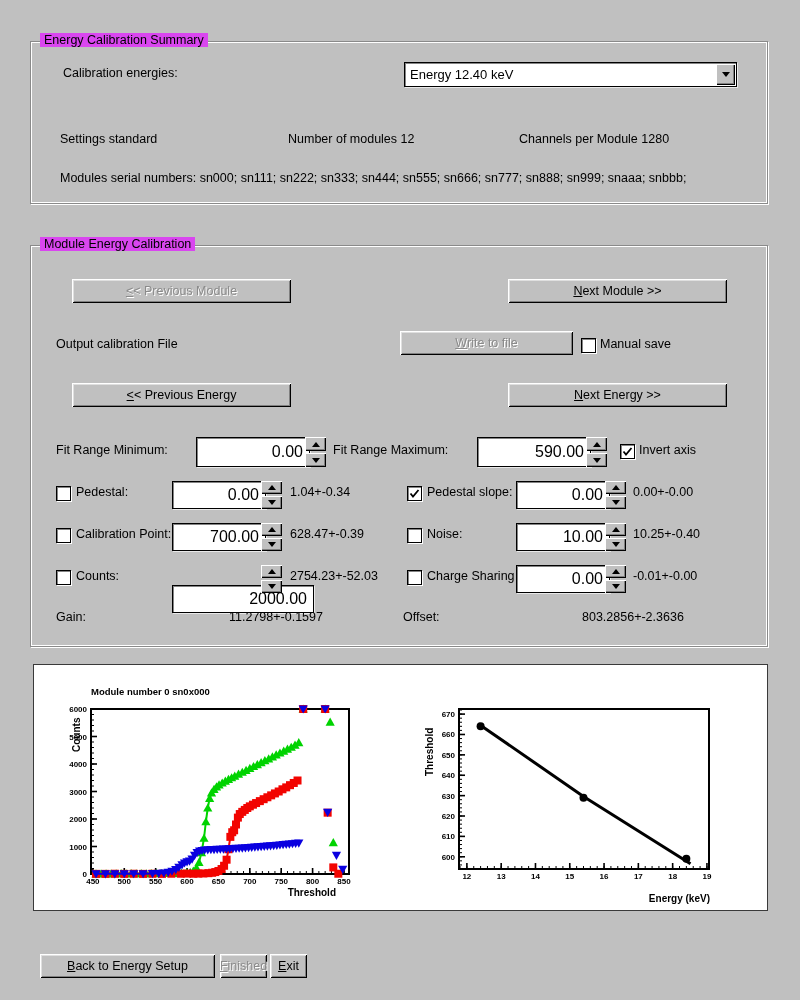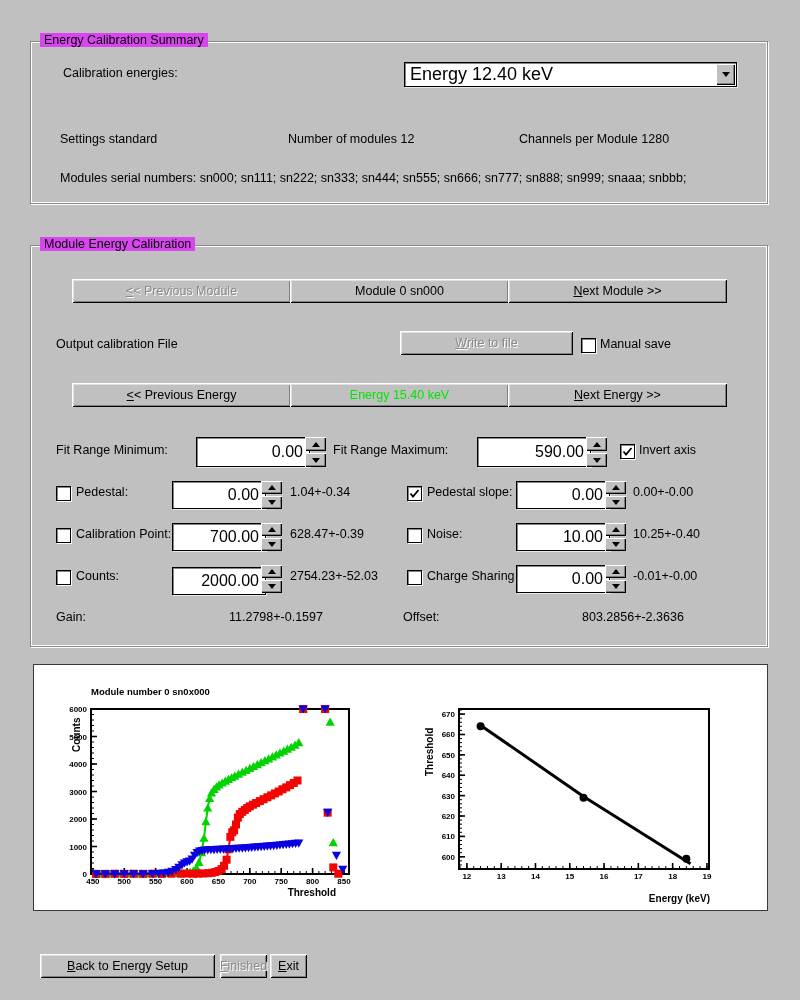--- a/index.html
+++ b/index.html
@@ -10,21 +10,21 @@
             box-shadow:1px 1px 0 #ffffff, inset 1px 1px 0 #ffffff, inset -1px -1px 0 #ffffff;}
   .legend{position:absolute;top:-9px;left:9px;background:#d946ef;padding:0 4px;white-space:nowrap;}
   .btn{position:absolute;background:#c0c0c0;display:flex;align-items:center;justify-content:center;
        box-shadow:inset 1px 1px 0 #ffffff, inset -1px -1px 0 #000000, inset 2px 2px 0 #dfdfdf, inset -2px -2px 0 #808080;
        cursor:pointer;white-space:nowrap;}
   .btn.disabled{color:#8a8a8a;text-shadow:1px 1px 0 #ffffff;cursor:default;}
   .sunken{background:#ffffff;border:1px solid #000;box-shadow:inset 1px 1px 0 #848484, 1px 1px 0 #e9e9e9;}
   .textfield{position:absolute;display:flex;align-items:center;padding-left:5px;font-size:13px;}
   .numfield{position:absolute;display:flex;align-items:center;justify-content:flex-end;padding-right:6px;font-size:16px;}
   .combo{position:absolute;}
-  .combo .value{position:absolute;left:5px;top:0;bottom:0;display:flex;align-items:center;font-size:18px;}
+  .combo .value{position:absolute;left:5px;top:0;bottom:0;display:flex;align-items:center;font-size:13px;}
   .combo .drop{position:absolute;right:1px;top:1px;bottom:1px;width:19px;background:#c0c0c0;
        box-shadow:inset 1px 1px 0 #ffffff, inset -1px -1px 0 #000000, inset -2px -2px 0 #808080;
        display:flex;align-items:center;justify-content:center;cursor:pointer;}
   .tri-down{width:0;height:0;border-left:4px solid transparent;border-right:4px solid transparent;border-top:5px solid #000;}
   .tri-up{width:0;height:0;border-left:4px solid transparent;border-right:4px solid transparent;border-bottom:5px solid #000;}
   .spin{position:absolute;display:flex;flex-direction:column;justify-content:space-between;}
   .spinbtn{width:21px;background:#c0c0c0;display:flex;align-items:center;justify-content:center;
        box-shadow:inset 1px 1px 0 #ffffff, inset -1px -1px 0 #000000, inset -2px -2px 0 #808080;cursor:pointer;}
   .spin.h30 .spinbtn{height:14px;}
   .spin.h28 .spinbtn{height:13px;}
@@ -53,32 +53,30 @@
   <div class="lbl" style="left:60px;top:132px;">Settings standard</div>
   <div class="lbl" style="left:288px;top:132px;">Number of modules 12</div>
   <div class="lbl" style="left:519px;top:132px;">Channels per Module 1280</div>
   <div class="lbl" style="left:60px;top:171px;">Modules serial numbers: sn000; sn111; sn222; sn333; sn444; sn555; sn666; sn777; sn888; sn999; snaaa; snbbb;</div>
 
   <div class="groupbox" style="left:30px;top:245px;width:736px;height:400px;">
     <div class="legend">Module Energy Calibration</div>
   </div>
 
   <div class="btn disabled" style="left:72px;top:279px;width:219px;height:24px;"><u>&lt;</u>&lt; Previous Module</div>
-  <div class="btn" style="left:290px;top:279px;width:219px;height:24px;">Module 0 sn000</div>
   <div class="btn" style="left:508px;top:279px;width:219px;height:24px;"><u>N</u>ext Module &gt;&gt;</div>
 
   <div class="lbl" style="left:56px;top:337px;">Output calibration File</div>
   <div class="btn disabled" style="left:400px;top:331px;width:173px;height:24px;"><u>W</u>rite to file</div>
   <div class="checkbox" style="left:581px;top:338px;">
     
   </div>
   <div class="lbl" style="left:600px;top:337px;">Manual save</div>
 
   <div class="btn" style="left:72px;top:383px;width:219px;height:24px;"><u>&lt;</u>&lt; Previous Energy</div>
-  <div class="btn" style="left: 290px; top: 383px; width: 219px; height: 24px; color: rgb(0, 230, 0);">Energy 15.40 keV</div>
   <div class="btn" style="left:508px;top:383px;width:219px;height:24px;"><u>N</u>ext Energy &gt;&gt;</div>
 
   <div class="lbl" style="left:56px;top:443px;">Fit Range Minimum:</div>
   <div class="numfield sunken" style="left:196px;top:437px;width:106px;height:28px;">0.00</div>
   <div class="spin h30" style="left:305px;top:437px;height:30px;">
     <div class="spinbtn">
         <div class="tri-up"></div>
       </div>
     <div class="spinbtn">
         <div class="tri-down"></div>
@@ -160,21 +158,21 @@
     <div class="spinbtn">
         <div class="tri-down"></div>
       </div>
   </div>
   <div class="lbl" style="left:633px;top:527px;">10.25+-0.40</div>
 
   <div class="checkbox" style="left:56px;top:570px;">
     
   </div>
   <div class="lbl" style="left:76px;top:569px;">Counts:</div>
-  <div class="numfield sunken" style="left:172px;top:567px;width:86px;height:26px;">2000.00</div>
+  <div class="numfield sunken" style="left:172px;top:585px;width:86px;height:26px;padding-left:48px;">2000.00</div>
   <div class="spin h28" style="left:261px;top:565px;height:28px;">
     <div class="spinbtn">
         <div class="tri-up"></div>
       </div>
     <div class="spinbtn">
         <div class="tri-down"></div>
       </div>
   </div>
   <div class="lbl" style="left:290px;top:569px;">2754.23+-52.03</div>
 

